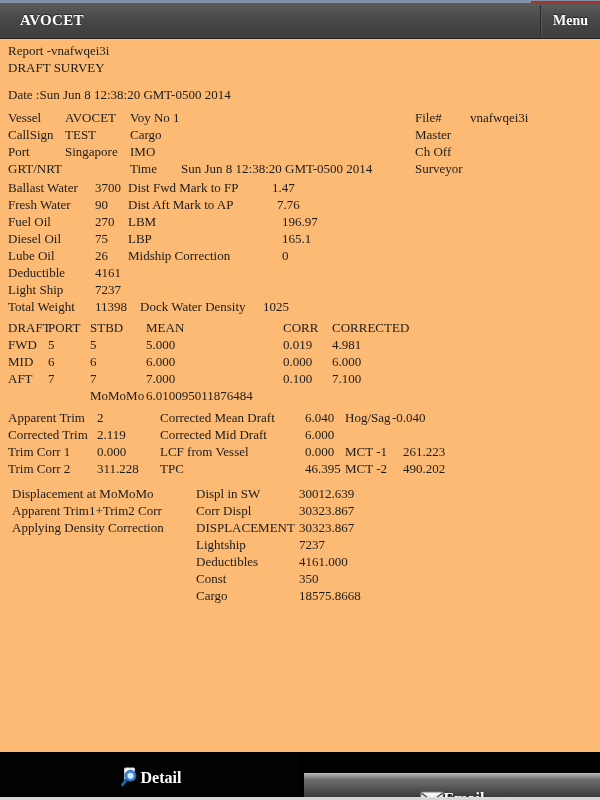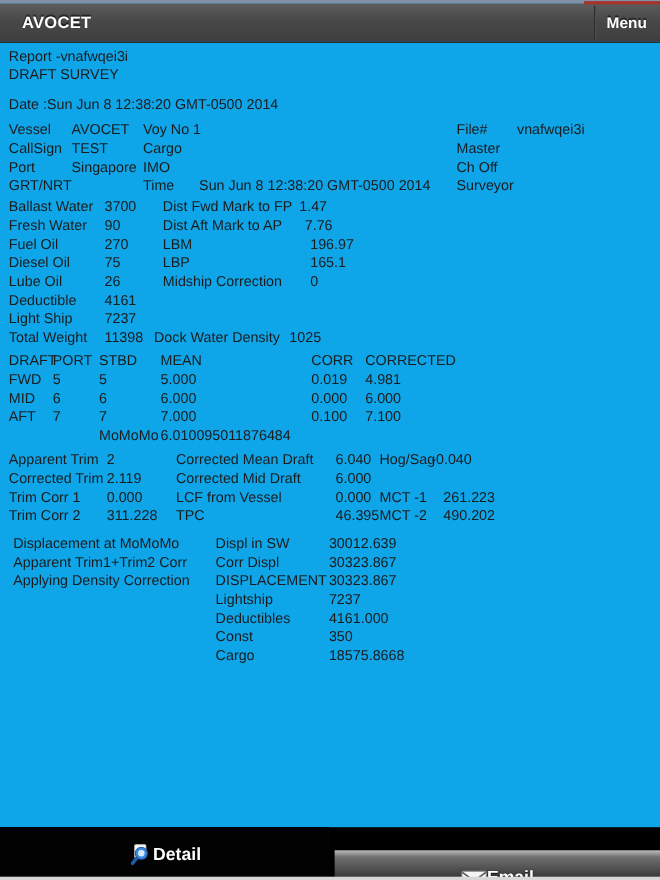--- a/index.html
+++ b/index.html
@@ -1,19 +1,19 @@
 <!DOCTYPE html>
 <html><head>
 <meta charset="utf-8">
 <style>
   html,body{margin:0;padding:0;background:#e8e8e8;}
   .screen{
     position:relative;width:600px;height:800px;margin:0 auto;
-    background:#0ea5e9;overflow:hidden;
-    font-family:Liberation Sans, sans-serif;
+    background:#fdba74;overflow:hidden;
+    font-family:Liberation Serif, serif;
   }
   
   .top-strip{position:absolute;top:0;left:0;width:600px;height:3px;background:#8191a9;z-index:5;}
   .top-strip-red{position:absolute;top:1px;left:531px;width:69px;height:3px;background:#a5352b;z-index:6;}
   
   .actionbar{
     position:absolute;top:3px;left:0;width:600px;height:35px;
     background:linear-gradient(#5d5d5d,#484848 45%,#3e3e3e);
     border-bottom:1px solid #242424;z-index:4;
   }
@@ -29,21 +29,21 @@
     text-shadow:0 -1px 1px rgba(0,0,0,.6);padding:0 4px;
   }
   
   .report{
     position:absolute;top:38px;left:0;width:600px;
     color:#1c1c1c;font-size:13px;line-height:17px;
   }
   .ln{position:relative;height:17px;white-space:nowrap;}
   .f{position:absolute;top:0;}
   .x8{left:8px}.x12{left:12px}.x48{left:48px}.x65{left:65px}.x90{left:90px}
-  .x95{left:95px}.x97{left:97px}.x130{left:130px}.x140{left:140px}.x142{left:148px}
+  .x95{left:95px}.x97{left:97px}.x130{left:130px}.x140{left:140px}.x142{left:128px}
   .x146{left:146px}.x160{left:160px}.x181{left:181px}.x196{left:196px}.x263{left:263px}
   .x272{left:272px}.x277{left:277px}.x282{left:282px}.x283{left:283px}.x299{left:299px}
   .x305{left:305px}.x332{left:332px}.x345{left:345px}.x392{left:392px}.x403{left:403px}
   .x415{left:415px}.x470{left:470px}
   .mt4{margin-top:4px}.mt5{margin-top:5px}.mt6{margin-top:6px}
   .mt8{margin-top:8px}.mt10{margin-top:10px}.mt12{margin-top:2px}
   
   .tabbar{
     position:absolute;left:0;top:752px;width:600px;height:45px;
     display:flex;background:#000;z-index:4;

